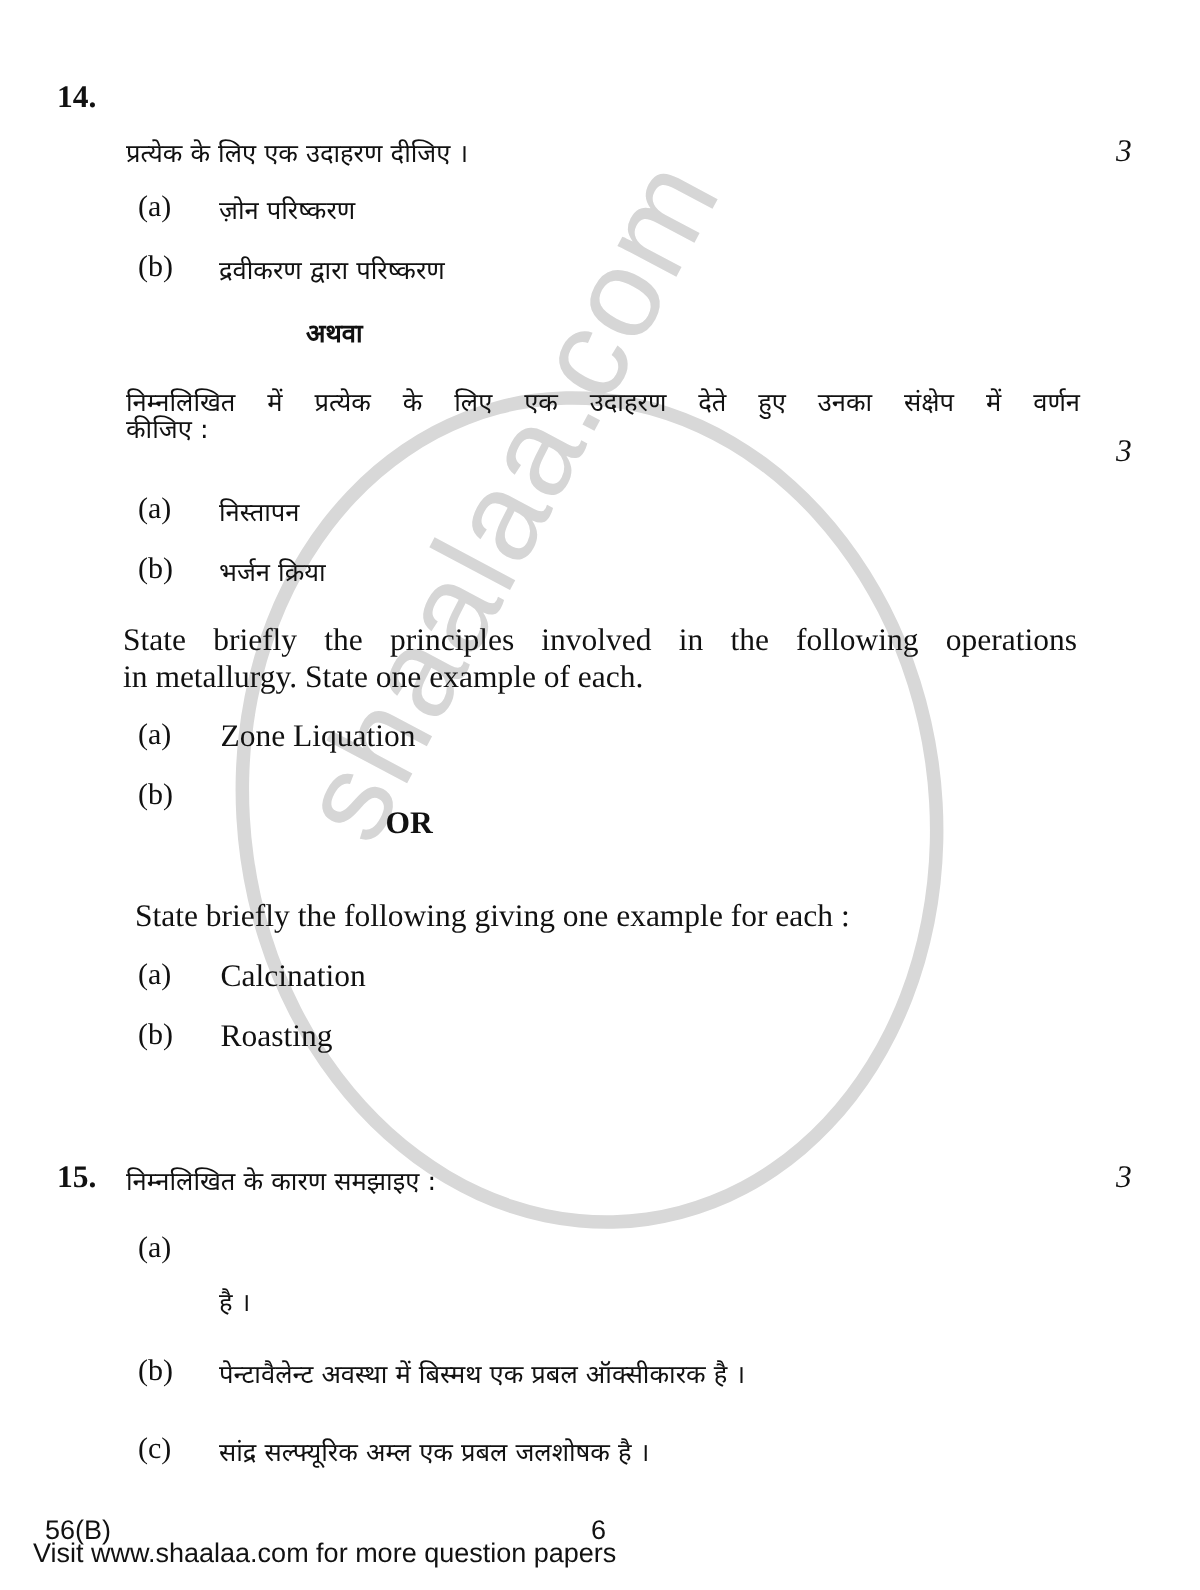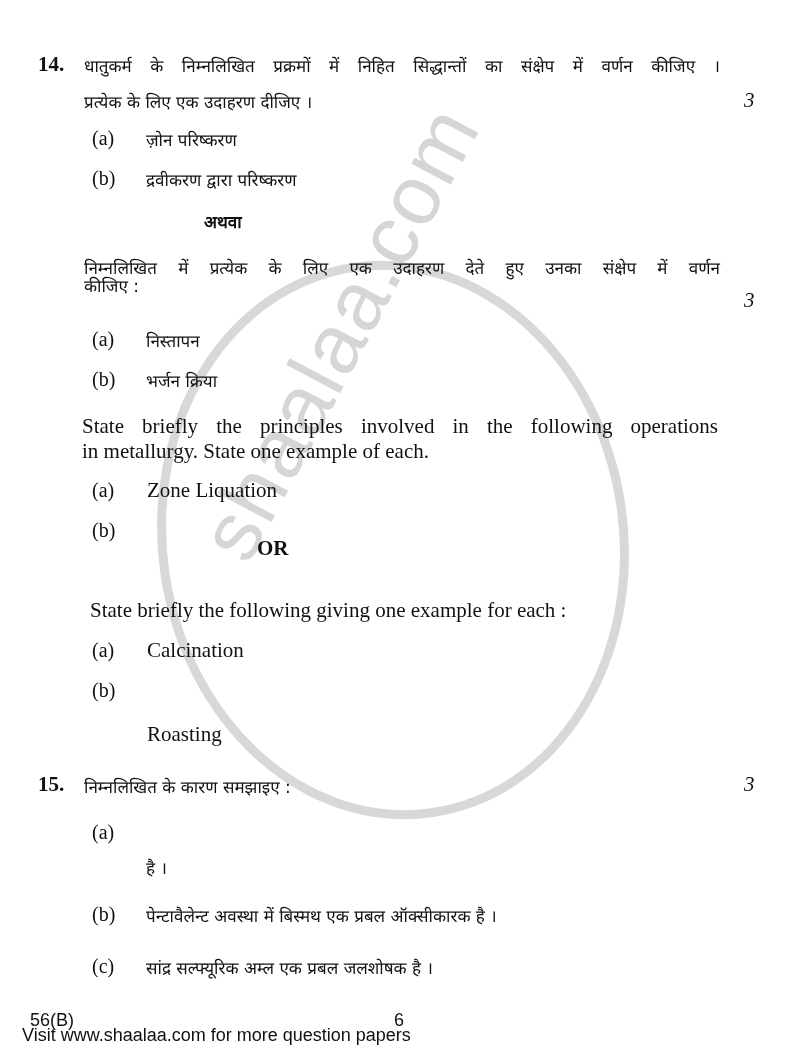--- a/index.html
+++ b/index.html
@@ -32,21 +32,20 @@
 </style>
 </head>
 <body>
 
 <div class="watermark-circle"></div>
 <div class="watermark-text">shaalaa.com</div>
 
 <div class="layer">
 
   <div class="abs qnum" style="left:38px; top:52px;">14.</div>
-  <div class="abs hi justify" style="left:84px; top:54px; width:636px;">धातुकर्म के निम्नलिखित प्रक्रमों में निहित सिद्धान्तों का संक्षेप में वर्णन कीजिए ।</div>
   <div class="abs hi" style="left:84px; top:90px;">प्रत्येक के लिए एक उदाहरण दीजिए ।</div>
   <div class="abs marks" style="left:744px; top:88px;">3</div>
 
   <div class="abs lbl" style="left:92px; top:127px;">(a)</div>
   <div class="abs hi" style="left:146px; top:128px;">ज़ोन परिष्करण</div>
   <div class="abs lbl" style="left:92px; top:167px;">(b)</div>
   <div class="abs hi" style="left:146px; top:168px;">द्रवीकरण द्वारा परिष्करण</div>
 
   <div class="abs bold-hi" style="left:204px; top:210px;">अथवा</div>
 
@@ -66,21 +65,21 @@
   <div class="abs en" style="left:147px; top:478px;">Zone Liquation</div>
   <div class="abs lbl" style="left:92px; top:519px;">(b)</div>
 
   <div class="abs bold-en" style="left:222px; top:536px;margin-left:35px;">OR</div>
 
   <div class="abs en" style="left:90px; top:598px;">State briefly the following giving one example for each :</div>
 
   <div class="abs lbl" style="left:92px; top:639px;">(a)</div>
   <div class="abs en" style="left:147px; top:638px;">Calcination</div>
   <div class="abs lbl" style="left:92px; top:679px;">(b)</div>
-  <div class="abs en" style="left:147px; top:678px;margin-top:44px;">Roasting</div>
+  <div class="abs en" style="left:147px; top:678px;">Roasting</div>
 
   <div class="abs qnum" style="left:38px; top:772px;">15.</div>
   <div class="abs hi" style="left:84px; top:775px;">निम्नलिखित के कारण समझाइए :</div>
   <div class="abs marks" style="left:744px; top:772px;">3</div>
 
   <div class="abs lbl" style="left:92px; top:821px;">(a)</div>
   <div class="abs hi" style="left:146px; top:856px;">है ।</div>
 
   <div class="abs lbl" style="left:92px; top:903px;">(b)</div>
   <div class="abs hi" style="left:146px; top:904px;">पेन्टावैलेन्ट अवस्था में बिस्मथ एक प्रबल ऑक्सीकारक है ।</div>

